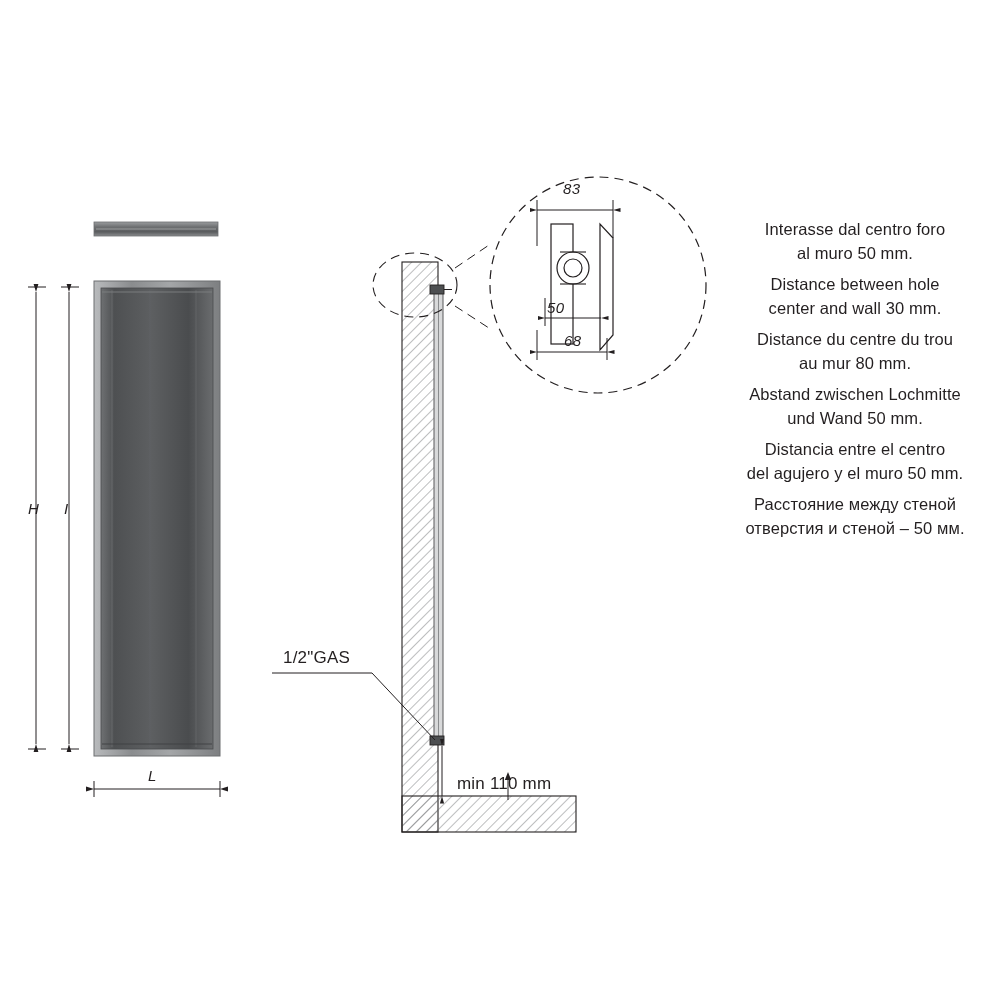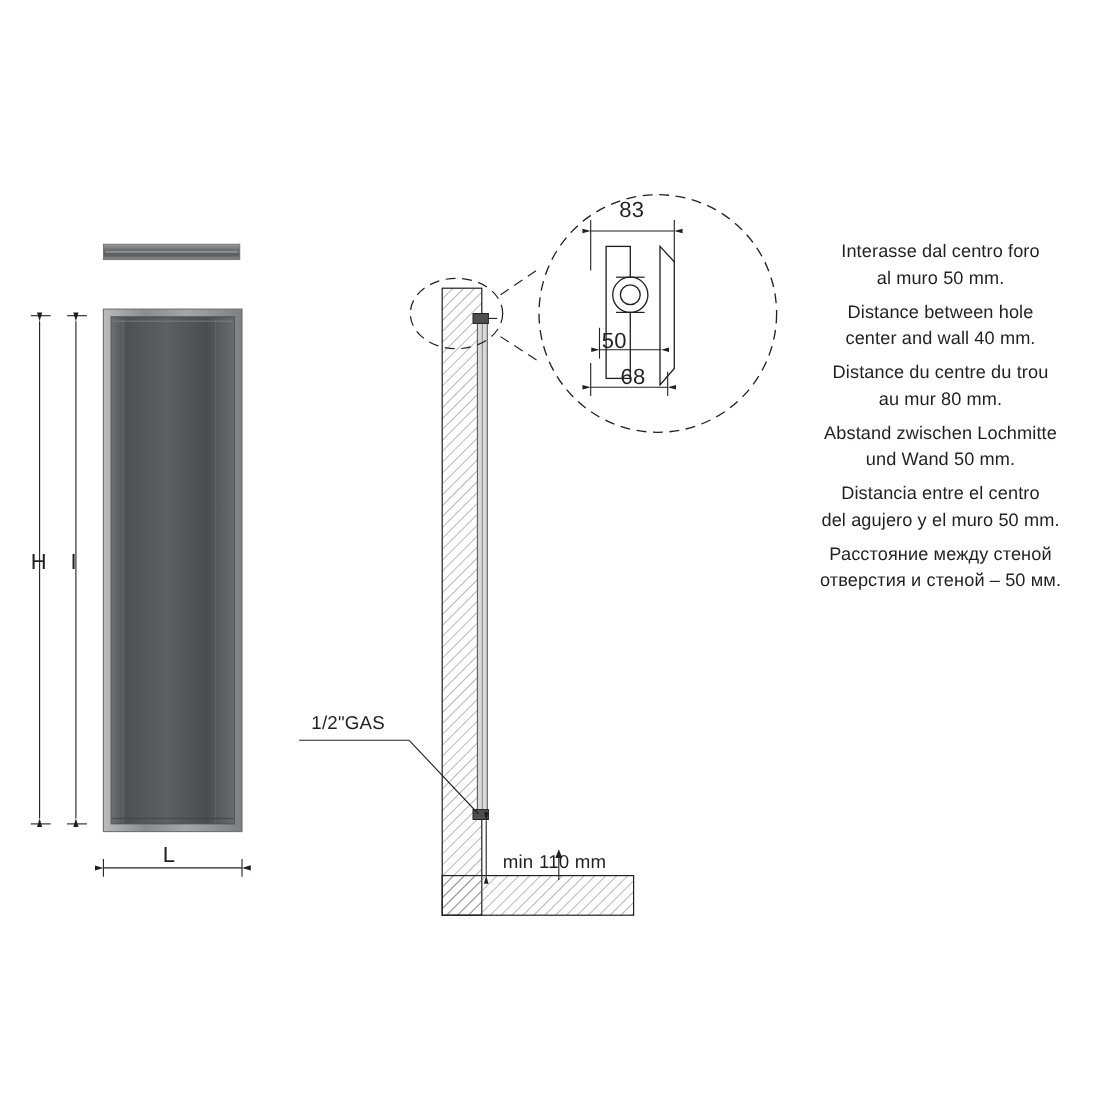--- a/index.html
+++ b/index.html
@@ -31,22 +31,23 @@
     position: absolute;
     white-space: nowrap;
     font-family: "Liberation Sans", sans-serif;
     color: #231f20;
   }
   .dim-label {
     font-size: 17px;
     letter-spacing: 0.2px;
   }
   .dim-label-big {
-    font-size: 20px;
+    font-size: 15px;
     letter-spacing: 0.3px;
+    font-style: italic;
   }
   .note-block {
     position: absolute;
     left: 730px;
     top: 218px;
     width: 250px;
     text-align: center;
   }
   .note-line {
     font-size: 16.5px;
@@ -225,21 +226,21 @@
   <div class="txt dim-label-big" style="left:547px; top:299px;">50</div>
   <div class="txt dim-label-big" style="left:564px; top:332px;">68</div>
 
   <div class="note-block">
     <div class="note-para">
       <div class="note-line">Interasse dal centro foro</div>
       <div class="note-line">al muro 50 mm.</div>
     </div>
     <div class="note-para">
       <div class="note-line">Distance between hole</div>
-      <div class="note-line">center and wall 40 mm.</div>
+      <div class="note-line">center and wall 30 mm.</div>
     </div>
     <div class="note-para">
       <div class="note-line">Distance du centre du trou</div>
       <div class="note-line">au mur 80 mm.</div>
     </div>
     <div class="note-para">
       <div class="note-line">Abstand zwischen Lochmitte</div>
       <div class="note-line">und Wand 50 mm.</div>
     </div>
     <div class="note-para">

